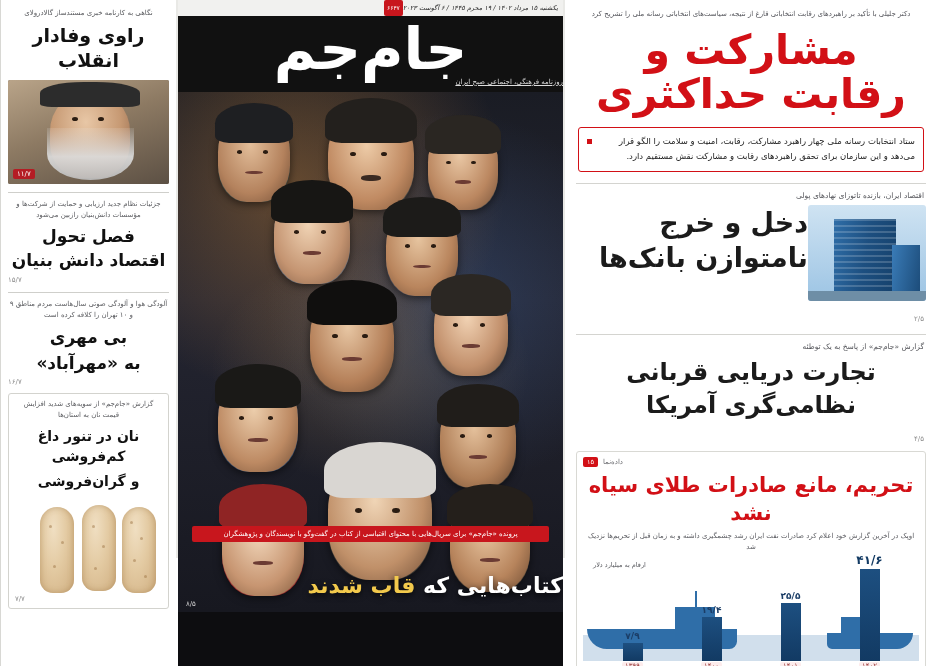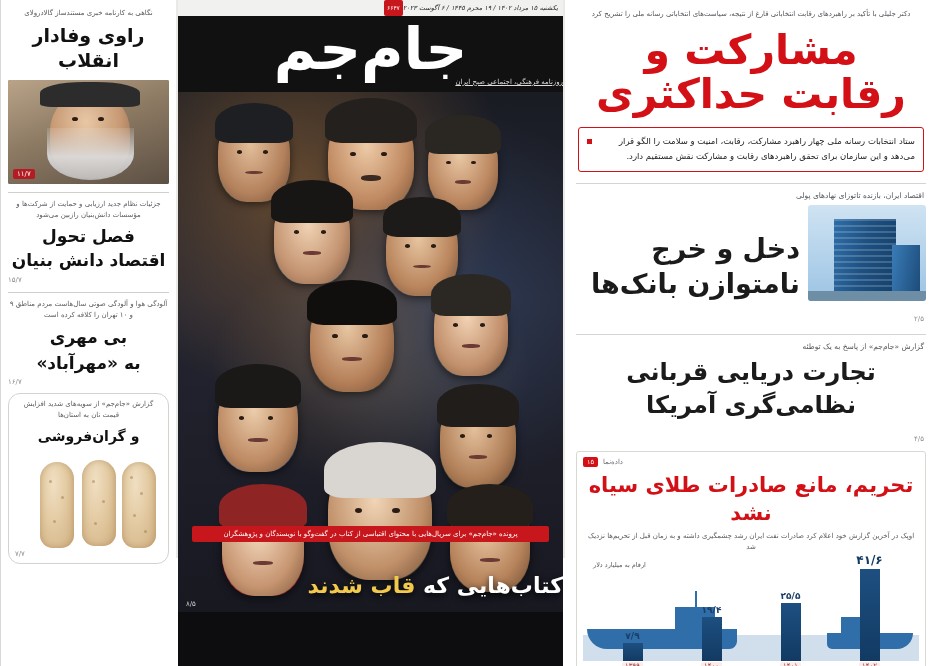--- a/index.html
+++ b/index.html
@@ -20,21 +20,21 @@
   .l-photo .beard{position:absolute;left:24%;top:46%;width:54%;height:50%;border-radius:0 0 50% 50%;background:linear-gradient(180deg,rgba(235,235,235,.15),#dcdcdc 55%,#bdbdbd 100%);opacity:.92;}
   .l-photo .hat{position:absolute;left:20%;top:2%;width:62%;height:24%;border-radius:44% 44% 12% 12%;background:#2c2c2c;}
   .l-photo .eye{position:absolute;width:6px;height:4px;border-radius:50%;background:#2b1d12;top:36%;}
   .l-photo .eye.a{left:40%;} .l-photo .eye.b{left:56%;}
   .l-photo .badge{position:absolute;left:5px;bottom:5px;background:#b41c23;color:#fff;font-size:7px;padding:1px 4px;border-radius:2px;}
   .l-rule{height:1px;background:#cfcfcb;margin:8px 0 6px;}
   .l-kicker{font-size:7px;color:#5a5b5f;text-align:center;line-height:1.55;margin-bottom:5px;}
   .l-h2{font-size:17px;font-weight:bold;color:#111;text-align:center;line-height:1.4;}
   .l-page-no{font-size:7px;color:#8b8b8b;text-align:left;margin-top:3px;}
   .l-h3{font-size:17px;font-weight:bold;color:#111;text-align:center;line-height:1.4;margin-top:2px;}
-  .l-box{border:1px solid #d3d3ce;border-radius:12px;padding:5px 6px;margin-top:7px;}
+  .l-box{border:1px solid #d3d3ce;border-radius:3px;padding:5px 6px;margin-top:7px;}
   .l-h4{font-size:14px;font-weight:bold;color:#111;text-align:center;line-height:1.45;margin-top:4px;}
   .l-bread{position:relative;height:96px;margin-top:6px;}
   .loaf{position:absolute;bottom:0;width:34px;height:86px;border-radius:17px 17px 13px 13px;background:radial-gradient(ellipse at 40% 25%,#f0dfc2 0%,#e3caa2 45%,#cfae80 100%);box-shadow:inset 0 0 6px rgba(150,110,60,.45);}
   .loaf i{position:absolute;width:3px;height:3px;border-radius:50%;background:rgba(150,108,60,.45);}
   .loaf.a{right:6px;} .loaf.b{right:46px;bottom:2px;} .loaf.c{right:88px;}
   .l-page-no2{font-size:7px;color:#8b8b8b;text-align:left;margin-top:2px;}
 
   
   .m-masthead-bar{position:relative;height:16px;background:#f1f1ef;color:#2a2a2a;font-size:6.5px;line-height:16px;padding:0 5px;box-sizing:border-box;white-space:nowrap;overflow:hidden;}
   .m-date{float:right;font-style:italic;}
@@ -61,21 +61,21 @@
 
   
   .r-top-note{font-size:7px;color:#53545a;text-align:center;line-height:1.6;margin:3px 2px 8px;}
   .r-h1{font-size:41px;font-weight:bold;color:#d21016;text-align:center;line-height:1.08;letter-spacing:-1px;}
   .r-h1 .l2{display:block;}
   .r-redbox{border:1px solid #d21016;border-radius:3px;margin:10px 4px 0;padding:6px 8px 6px 8px;display:flex;gap:6px;align-items:flex-start;flex-direction:row-reverse;}
   .r-redbox .dot{flex:0 0 auto;width:5px;height:5px;background:#d21016;margin-top:5px;}
   .r-redbox .txt{font-size:8.5px;color:#1c1c1c;line-height:1.85;text-align:right;}
   .r-rule{height:1px;background:#d4d4d0;margin:11px 2px 7px;}
   .r-kicker{font-size:7.5px;color:#55565b;text-align:right;margin:0 4px 5px;}
-  .r-row{display:flex;flex-direction:row-reverse;align-items:flex-end;gap:8px;margin:0 2px;}
+  .r-row{display:flex;flex-direction:row-reverse;align-items:flex-start;margin:0 2px;}
   .r-h2{font-size:27px;font-weight:bold;color:#1b1b1b;line-height:1.3;text-align:right;flex:1;}
   .r-pg{font-size:7px;color:#8d8d8d;margin:14px 4px 0;text-align:right;}
   .r-bldg{flex:0 0 118px;height:96px;border-radius:3px;overflow:hidden;position:relative;background:linear-gradient(180deg,#cfe3f2 0%,#9cc4e4 100%);}
   .r-bldg .tower{position:absolute;left:26px;bottom:0;width:62px;height:82px;background:linear-gradient(100deg,#2f6ea8 0%,#1d4f80 50%,#15406a 100%);}
   .r-bldg .tower:after{content:"";position:absolute;inset:0;background:repeating-linear-gradient(180deg,rgba(255,255,255,.18) 0 2px,transparent 2px 6px);}
   .r-bldg .tower2{position:absolute;left:84px;bottom:0;width:28px;height:56px;background:linear-gradient(100deg,#3a7cb8,#1b4a77);}
   .r-bldg .ground{position:absolute;left:0;right:0;bottom:0;height:10px;background:#6e8ea6;}
   .r-h3{font-size:24px;font-weight:bold;color:#1b1b1b;text-align:center;line-height:1.35;margin:2px 2px 0;}
 
   
@@ -129,20 +129,21 @@
     <div class="l-page-no">۱۵/۷</div>
 
     <div class="l-rule"></div>
     <div class="l-kicker">آلودگی هوا و آلودگی صوتی سال‌هاست مردم مناطق ۹ و ۱۰ تهران را کلافه کرده است</div>
     <div class="l-h3">بی مهری</div>
     <div class="l-h3">به «مهرآباد»</div>
     <div class="l-page-no">۱۶/۷</div>
 
     <div class="l-box">
       <div class="l-kicker">گزارش «جام‌جم» از سویه‌های شدید افزایش قیمت نان به استان‌ها</div>
+      <div class="l-h4">نان در تنور داغ کم‌فروشی</div>
       <div class="l-h4">و گران‌فروشی</div>
       <div class="l-bread">
         <div class="loaf a">
             <i style="left:8px;top:14px"></i>
             <i style="left:18px;top:30px"></i>
             <i style="left:11px;top:52px"></i>
             <i style="left:22px;top:68px"></i>
           </div>
         <div class="loaf b">
             <i style="left:10px;top:20px"></i>

